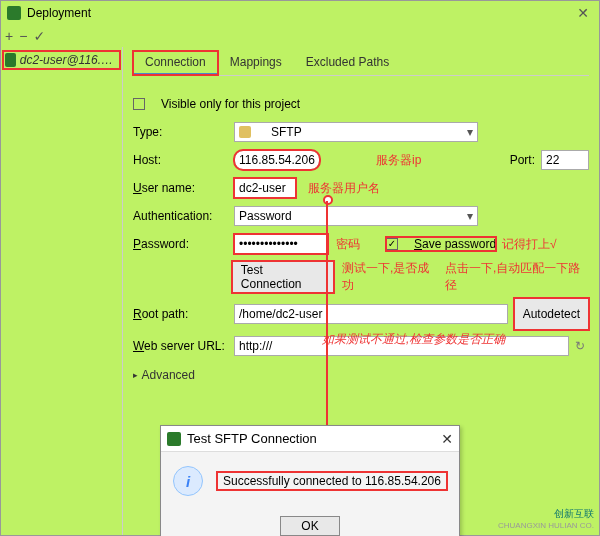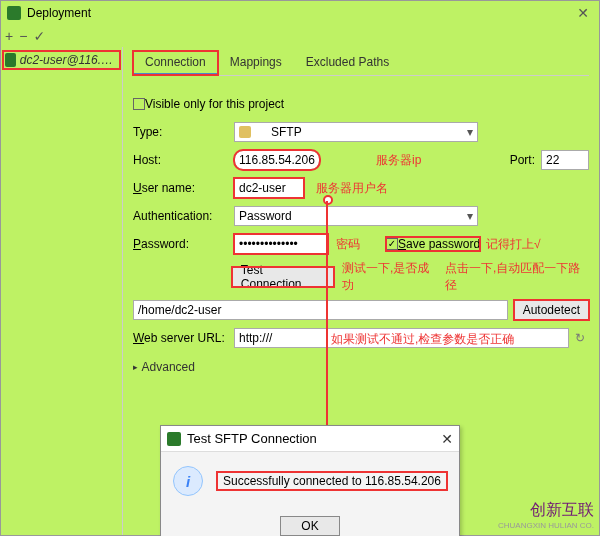--- a/index.html
+++ b/index.html
@@ -30,24 +30,24 @@
   .row { display:flex; align-items:center; gap:6px; min-height:24px; }
   .row label { width:95px; text-align:left; }
   .row label u { text-decoration: underline; }
   .input, .select { border:1px solid #aaa; background:#fff; height:20px; padding:0 4px; display:flex; align-items:center; }
   .select { justify-content:space-between; width:244px; }
   .select .sel-icon { width:12px; height:12px; background:#e0c060; border-radius:2px; margin-right:4px; }
   .select .caret { color:#555; }
 
   .hint { color:#e33; }
 
-  .checkbox { display:flex; align-items:center; gap:0; }
+  .checkbox { display:flex; align-items:center; gap:16px; }
   .checkbox .box { width:12px; height:12px; border:1px solid #666; display:flex; align-items:center; justify-content:center; font-size:10px; line-height:10px; }
 
-  .btn { border:1px solid #888; background:#e8e8e8; height:20px; padding:0 8px; display:inline-flex; align-items:center; }
+  .btn { border:1px solid #888; background:#e8e8e8; height:32px; padding:0 8px; display:inline-flex; align-items:center; }
 
   .web-row .input { display:flex; align-items:center; gap:0; }
   .browser-icon { width:14px;height:14px; margin-left:auto; color:#777; }
 
   .advanced { display:flex; align-items:center; gap:4px; color:#333; margin-top:6px; }
   .advanced .caret { font-size:9px; }
 
   .arrow { position:absolute; left:325px; top:198px; width:2px; height:232px; background:transparent; z-index:20;}
   .arrow::before { content:""; position:absolute; left:0; top:-4px; width:6px; height:6px; border:2px solid #e33; border-radius:50%; background:#fff; transform:translateX(-3px); }
   .arrow-line { position:absolute; left:0; top:2px; width:2px; height:226px; background:#e33; }
@@ -122,21 +122,21 @@
           </div>
         <span class="hint" style="margin-left:50px;">服务器ip</span>
         <span style="margin-left:auto;">Port:</span>
         <div class="input" style="width:48px;">
             <span>22</span>
           </div>
       </div>
 
       <div class="row">
         <label><u>U</u>ser name:</label>
-        <div class="input redbox" style="width:70px;">
+        <div class="input redbox" style="width:62px;">
             <span>dc2-user</span>
           </div>
         <span class="hint" style="margin-left:6px;">服务器用户名</span>
       </div>
 
       <div class="row">
         <label>Authentication:</label>
         <div class="select">
           <span>Password</span>
           <span class="caret">▾</span>
@@ -159,20 +159,21 @@
       <div class="row">
         <label></label>
         <div class="btn redbox">
             <span>Test Connection</span>
           </div>
         <span class="hint" style="margin-left:2px;">测试一下,是否成功</span>
         <span class="hint" style="margin-left:auto;">点击一下,自动匹配一下路径</span>
       </div>
 
       <div class="row">
+        <label><u>R</u>oot path:</label>
         <div class="input" style="flex:1;">
             <span>/home/dc2-user</span>
           </div>
         <div class="btn redbox">
             <span>Autodetect</span>
           </div>
       </div>
 
       <div class="row web-row">
         <label><u>W</u>eb server URL:</label>
@@ -187,34 +188,34 @@
         <span>Advanced</span>
       </div>
     </div>
   </div>
 
   <div class="arrow">
     <div class="arrow-line"></div>
     <div class="head"></div>
   </div>
 
-  <div class="callout" style="left:330px;top:330px;">如果测试不通过,检查参数是否正确</div>
+  <div class="callout" style="left:321px;top:330px;font-style:italic;">如果测试不通过,检查参数是否正确</div>
 </div>
 
 <div class="dialog">
   <div class="dlg-titlebar">
     <span class="dlg-icon"></span>
     <span class="dlg-title">Test SFTP Connection</span>
     <span class="dlg-close">✕</span>
   </div>
   <div class="dlg-body">
     <div class="info-icon">i</div>
     <div class="msg redbox">Successfully connected to 116.85.54.206</div>
   </div>
   <div class="dlg-actions">
     <button class="ok-btn"><span>OK</span></button>
   </div>
 </div>
 
 <div class="watermark">
-  <div style="font-size:16px;color:#701a75;">创新互联</div>
+  <div style="font-size:10px;color:#0f766e;">创新互联</div>
   <div style="font-size:8px;">CHUANGXIN HULIAN CO.</div>
 </div>
 
 </body></html>

